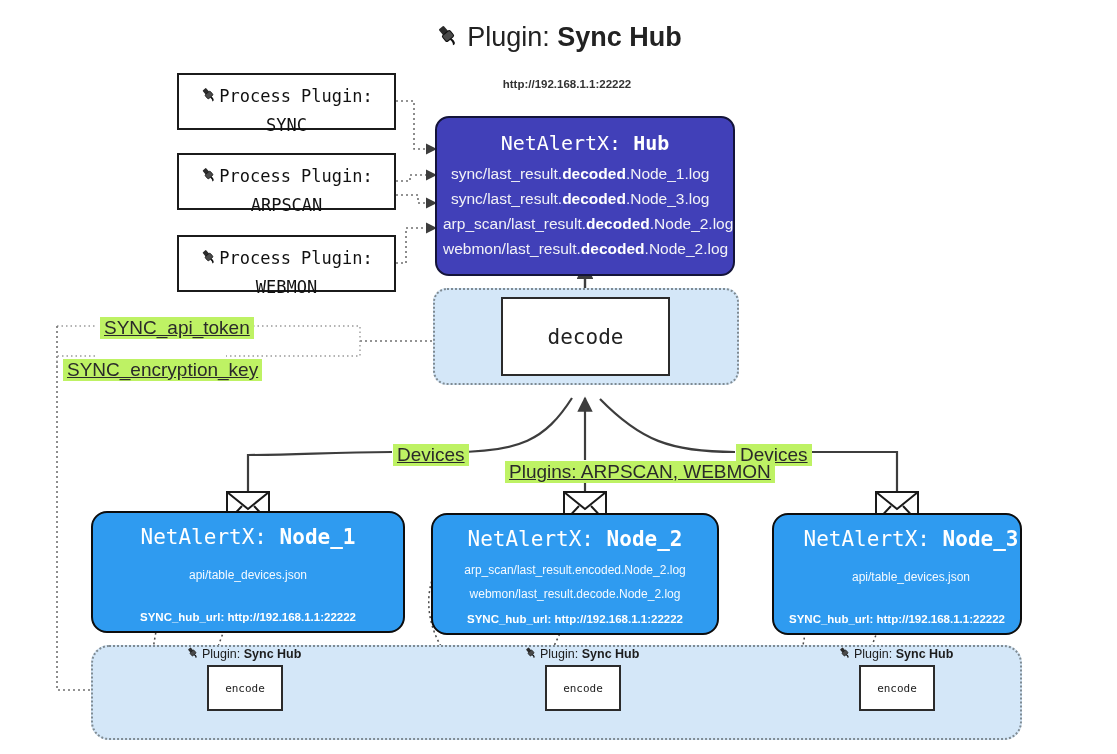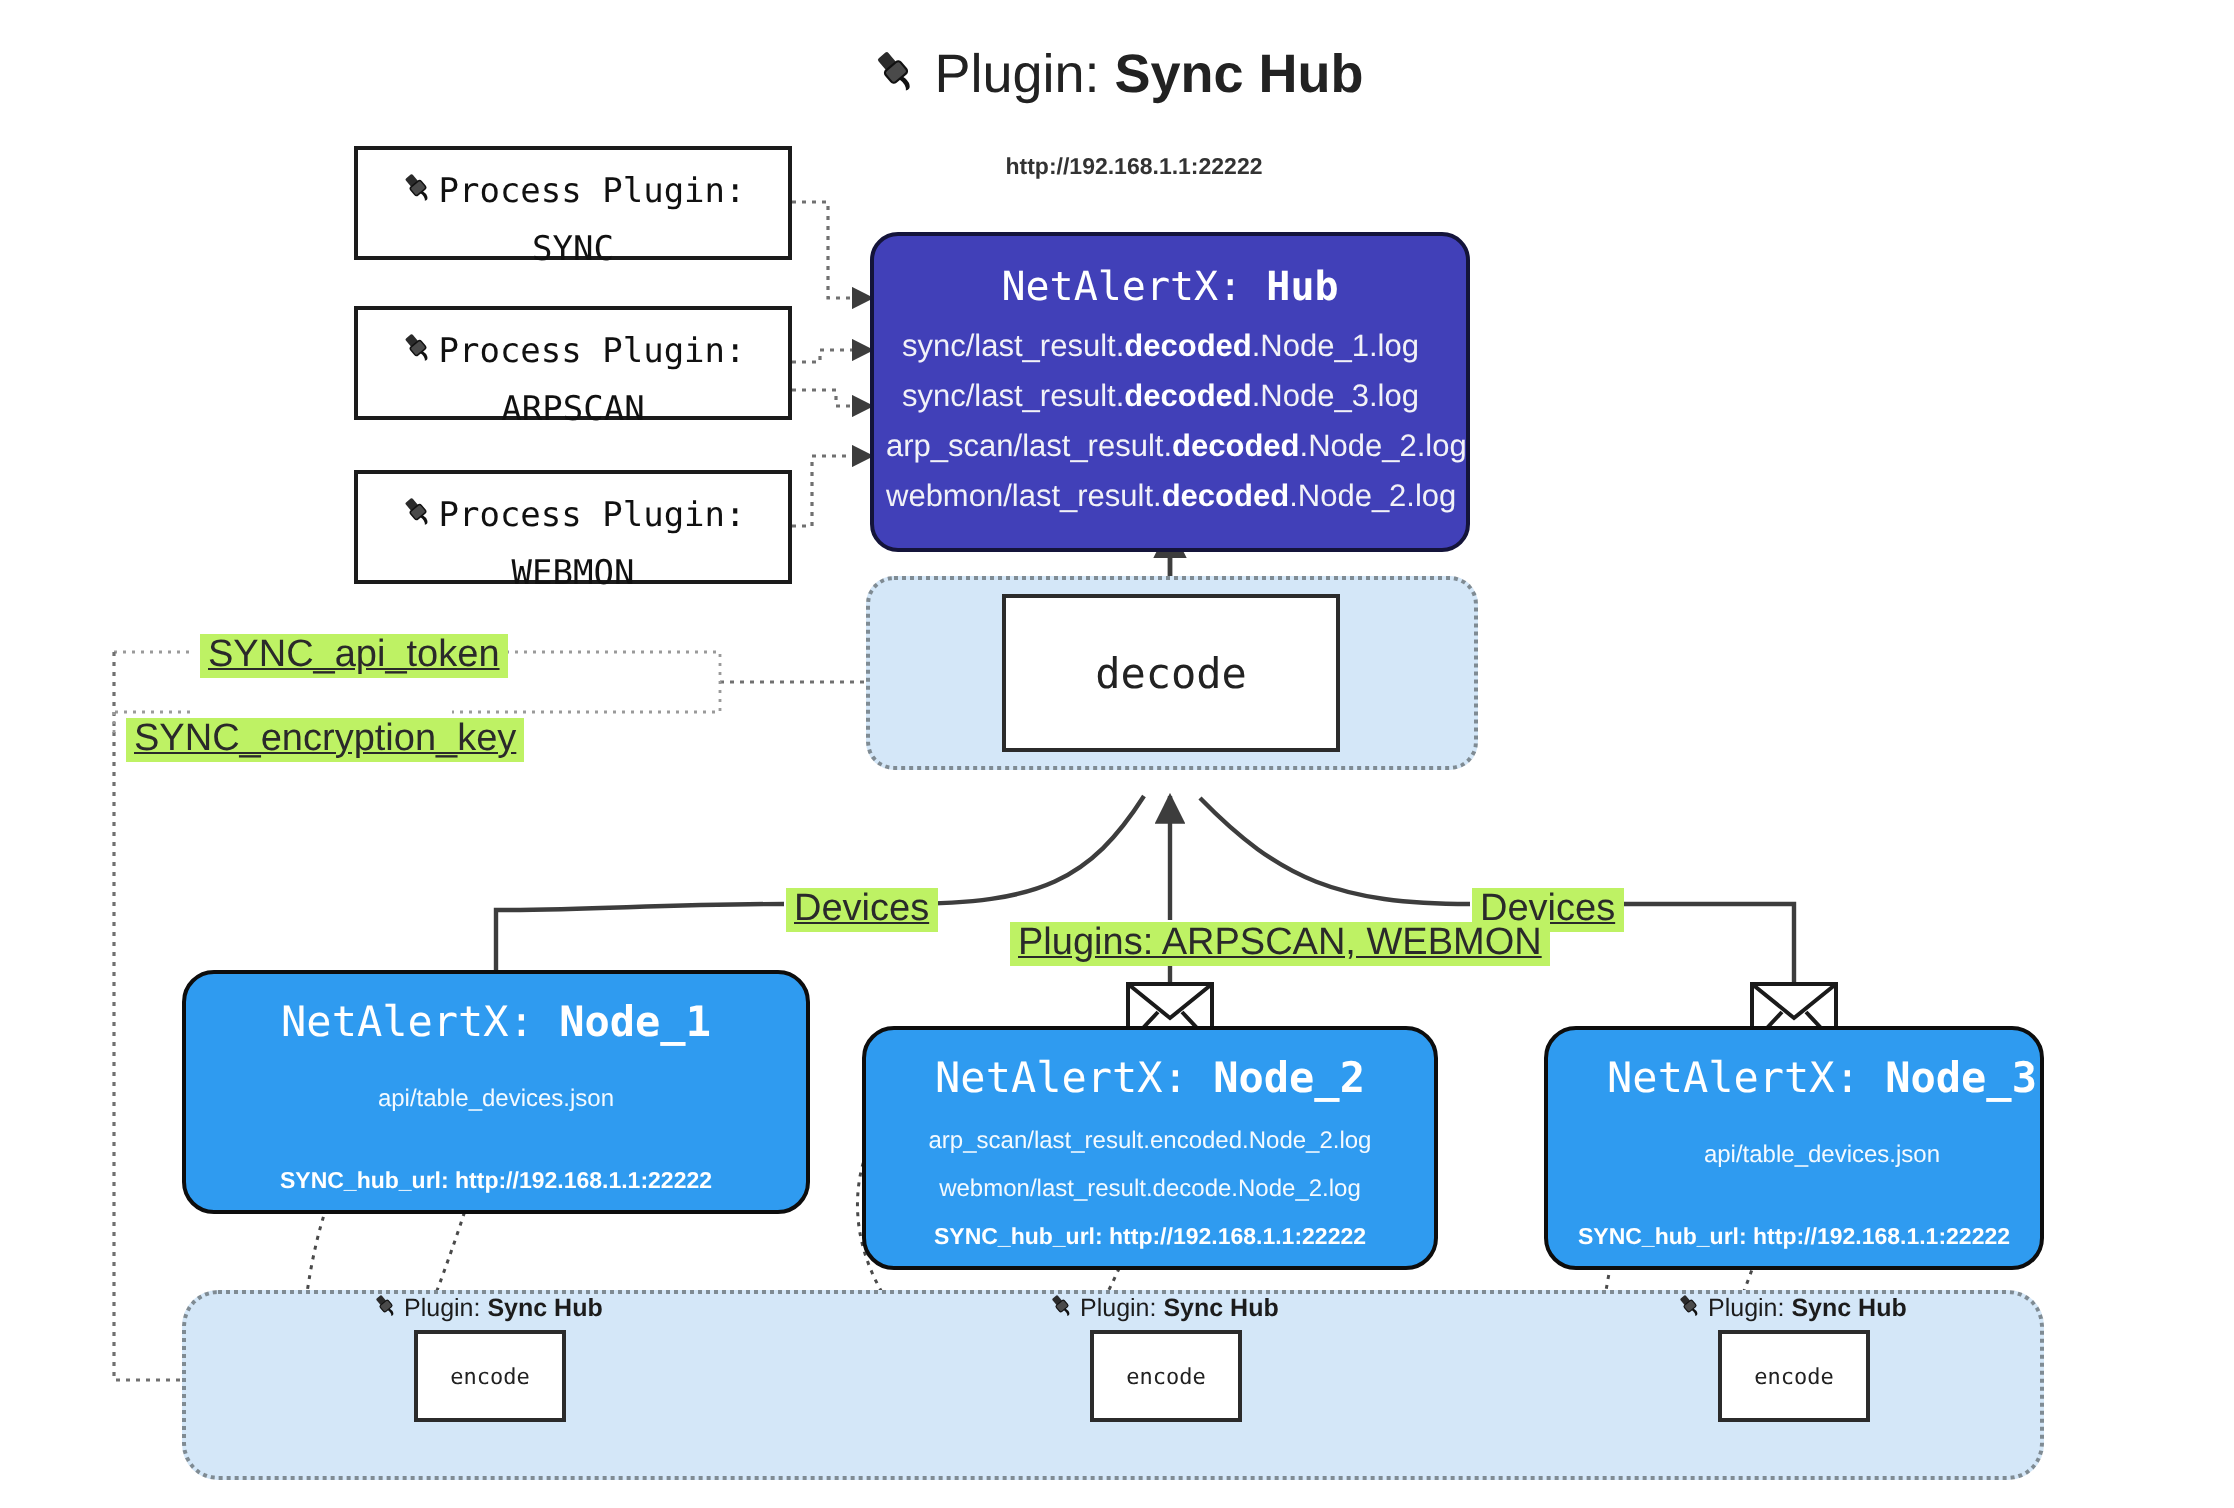--- a/index.html
+++ b/index.html
@@ -208,21 +208,21 @@
   <div class="lightzone" style="left:433px;top:288px;width:306px;height:97px;"></div>
   <div class="whitebox decodebox" style="left:501px;top:297px;width:169px;height:79px;">decode</div>
 
   <div class="wlabel" style="left:100px;top:317px;">SYNC_api_token</div>
   <div class="wlabel" style="left:63px;top:359px;">SYNC_encryption_key</div>
 
   <div class="wlabel" style="left:393px;top:444px;">Devices</div>
   <div class="wlabel" style="left:736px;top:444px;">Devices</div>
   <div class="wlabel" style="left:505px;top:461px;">Plugins: ARPSCAN, WEBMON</div>
 
-  <div class="nodebox" style="left:91px;top:485px;width:314px;height:122px;">
+  <div class="nodebox" style="left:91px;top:511px;width:314px;height:122px;">
     <div class="ntitle">
       <span>NetAlertX: </span><b>Node_1</b>
     </div>
     <div class="nline" style="margin-top:14px;">api/table_devices.json</div>
     <div class="nfoot">SYNC_hub_url: http://192.168.1.1:22222</div>
   </div>
 
   <div class="nodebox" style="left:431px;top:513px;width:288px;height:122px;">
     <div class="ntitle">
       <span>NetAlertX: </span><b>Node_2</b>

